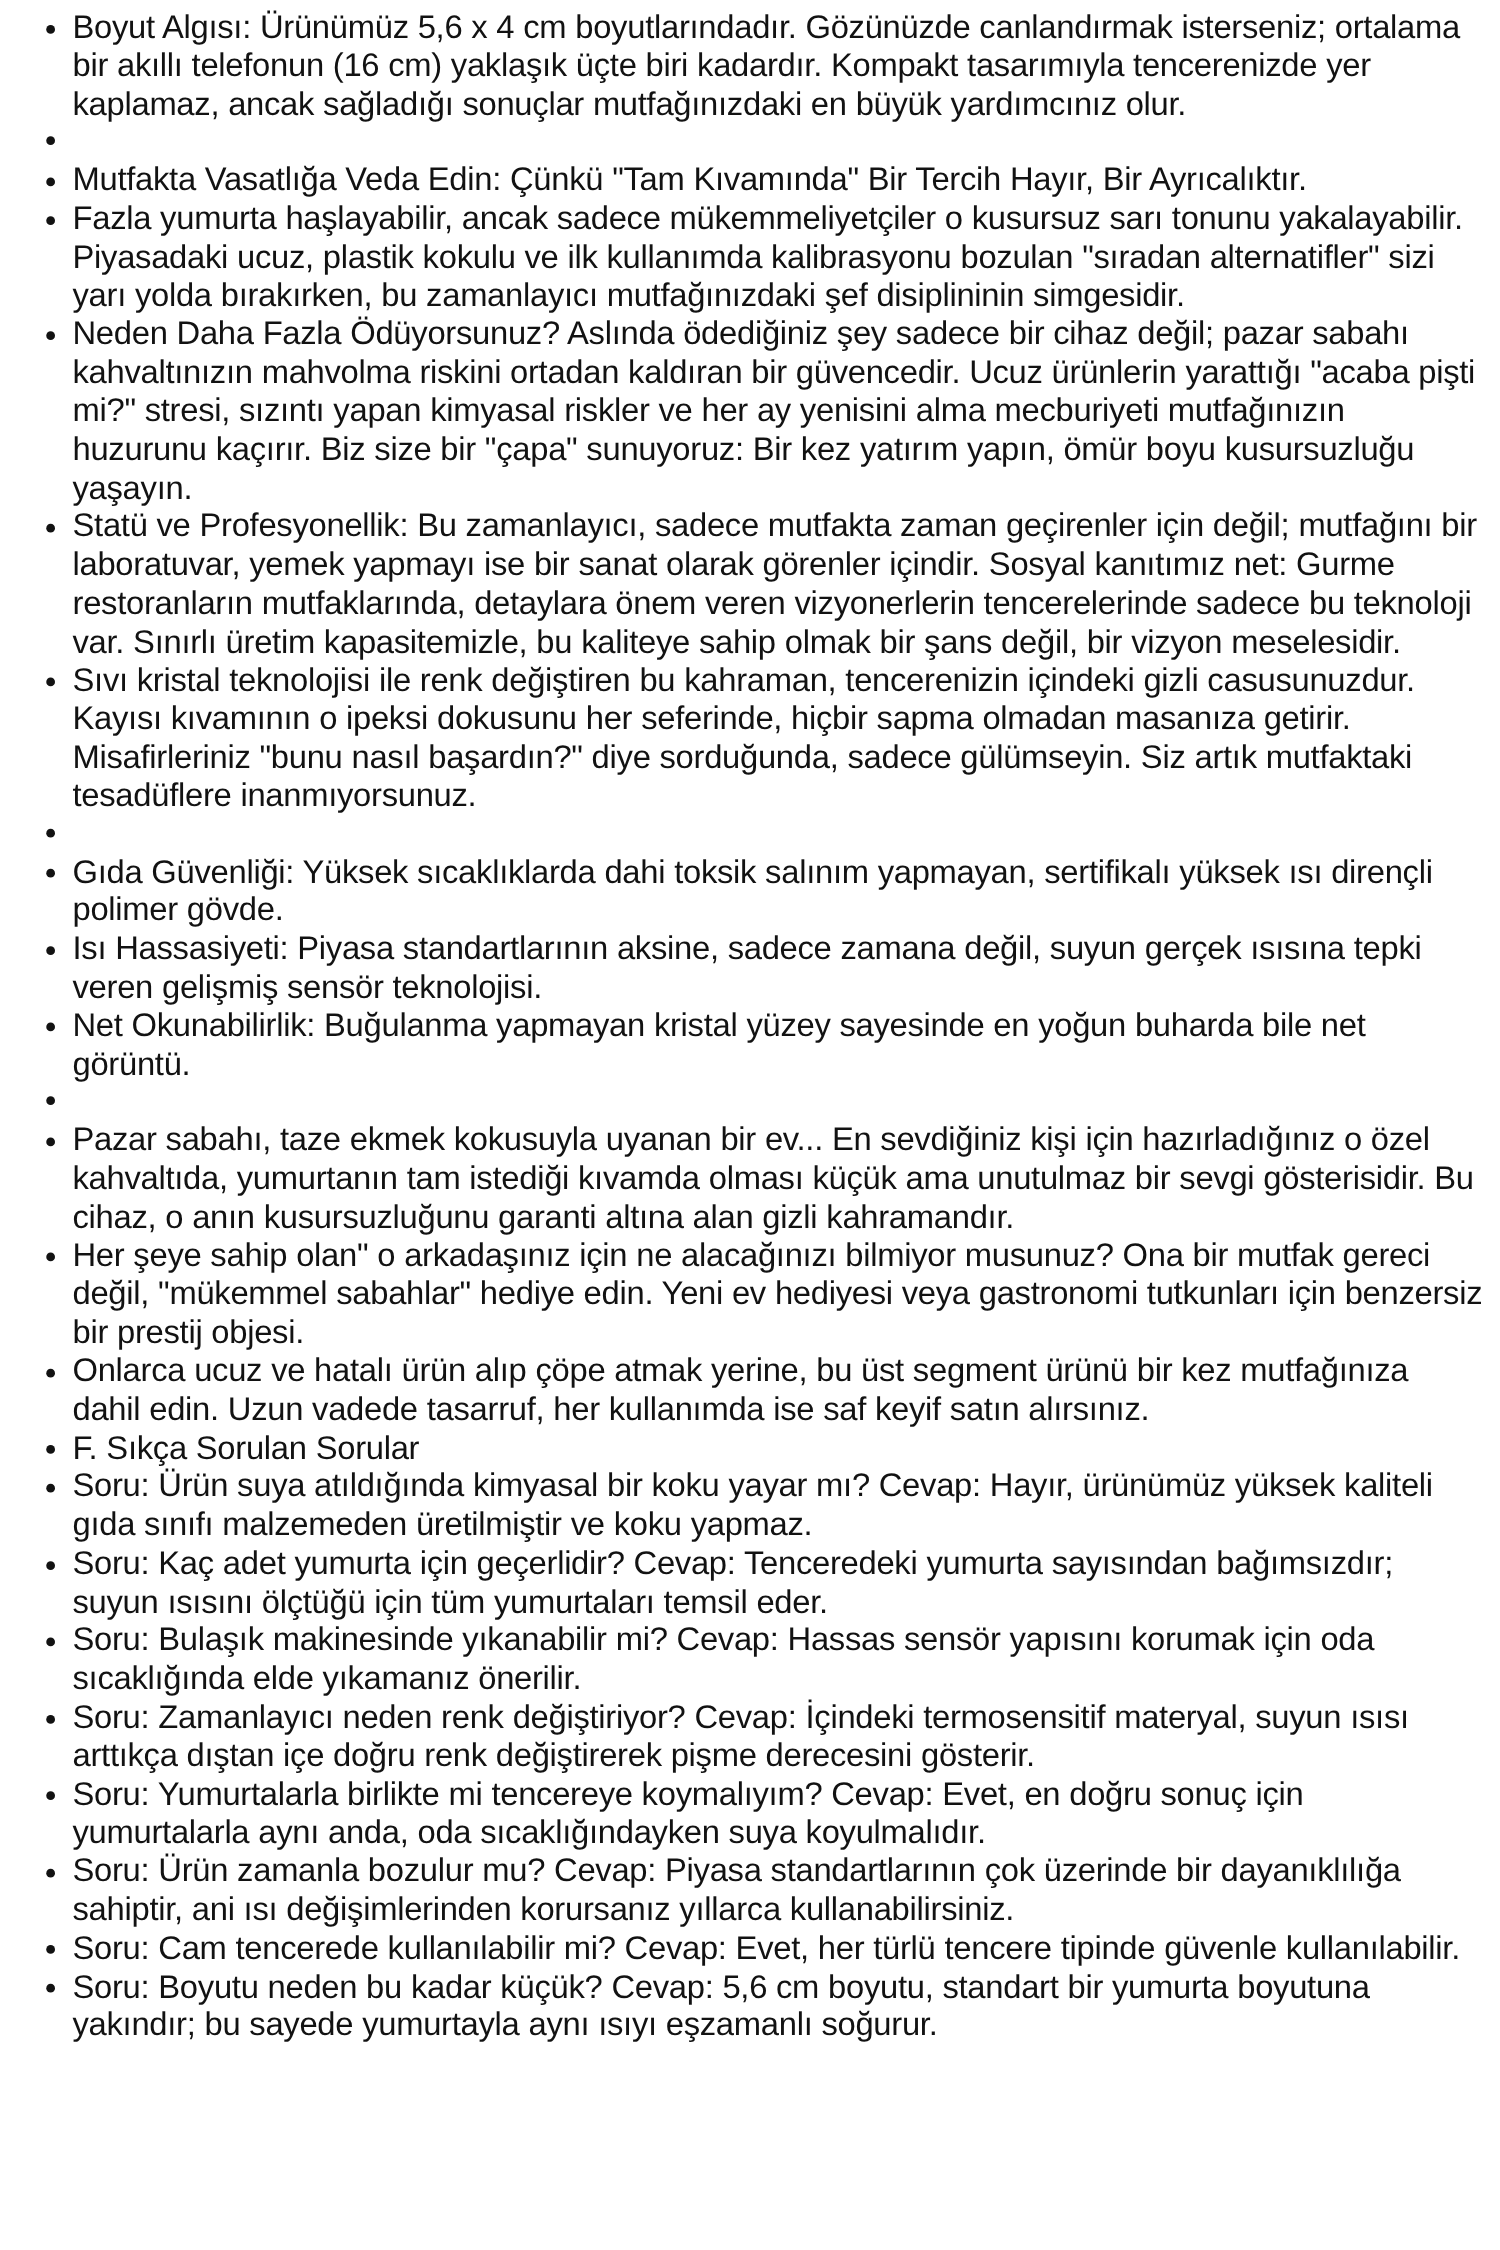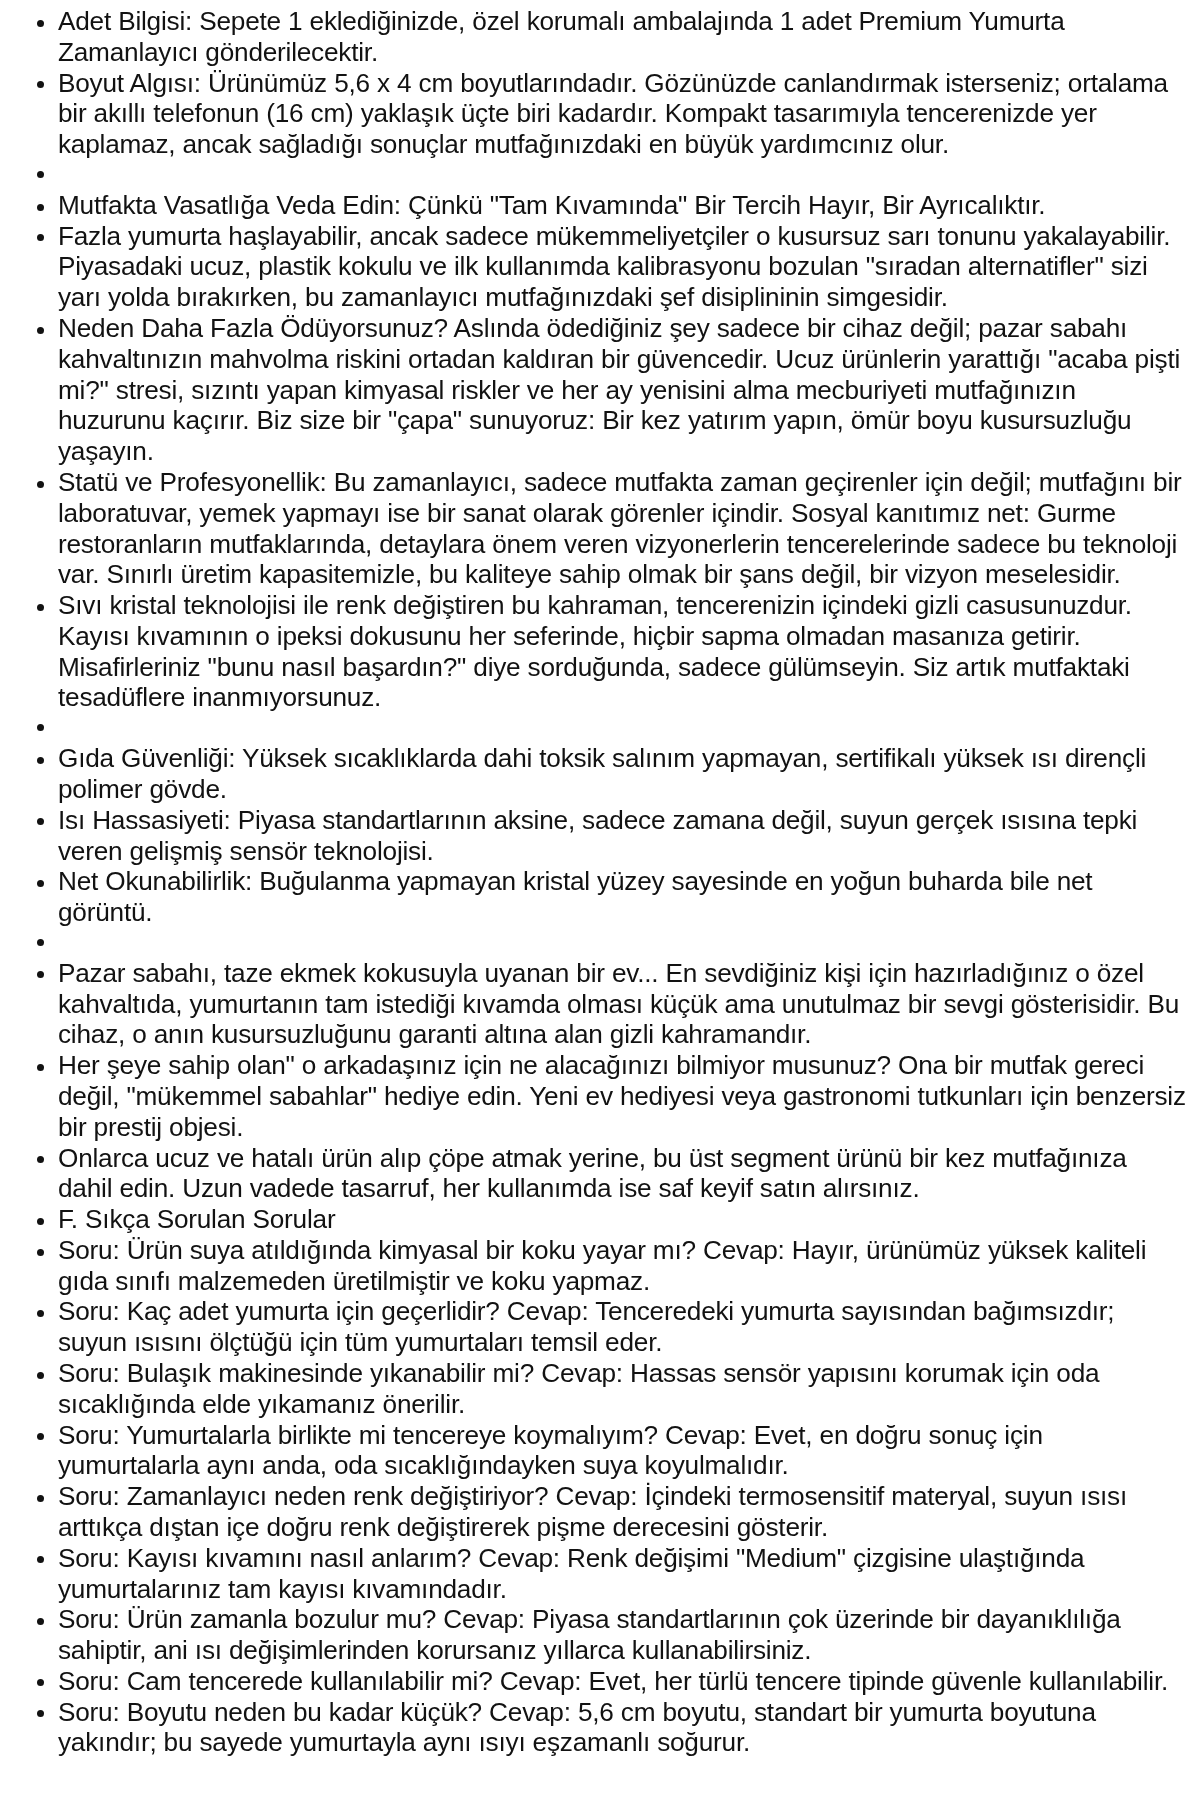--- a/index.html
+++ b/index.html
@@ -62,40 +62,38 @@
   }
   .bullet-item.empty::before {
     top: 11px;
   }
 </style>
 </head>
 <body>
 
 <div class="page">
   <ul class="bullet-list" id="content-root">
-      <li class="bullet-item">Adet Bilgisi: Sepete 1 eklediğinizde, özel korumalı ambalajında 1 adet Premium Yumurta Zamanlayıcı gönderilecektir.</li>
       <li class="bullet-item">Boyut Algısı: Ürünümüz 5,6 x 4 cm boyutlarındadır. Gözünüzde canlandırmak isterseniz; ortalama bir akıllı telefonun (16 cm) yaklaşık üçte biri kadardır. Kompakt tasarımıyla tencerenizde yer kaplamaz, ancak sağladığı sonuçlar mutfağınızdaki en büyük yardımcınız olur.</li>
       <li class="bullet-item empty"></li>
       <li class="bullet-item">Mutfakta Vasatlığa Veda Edin: Çünkü "Tam Kıvamında" Bir Tercih Hayır, Bir Ayrıcalıktır.</li>
       <li class="bullet-item">Fazla yumurta haşlayabilir, ancak sadece mükemmeliyetçiler o kusursuz sarı tonunu yakalayabilir. Piyasadaki ucuz, plastik kokulu ve ilk kullanımda kalibrasyonu bozulan "sıradan alternatifler" sizi yarı yolda bırakırken, bu zamanlayıcı mutfağınızdaki şef disiplininin simgesidir.</li>
       <li class="bullet-item">Neden Daha Fazla Ödüyorsunuz? Aslında ödediğiniz şey sadece bir cihaz değil; pazar sabahı kahvaltınızın mahvolma riskini ortadan kaldıran bir güvencedir. Ucuz ürünlerin yarattığı "acaba pişti mi?" stresi, sızıntı yapan kimyasal riskler ve her ay yenisini alma mecburiyeti mutfağınızın huzurunu kaçırır. Biz size bir "çapa" sunuyoruz: Bir kez yatırım yapın, ömür boyu kusursuzluğu yaşayın.</li>
       <li class="bullet-item">Statü ve Profesyonellik: Bu zamanlayıcı, sadece mutfakta zaman geçirenler için değil; mutfağını bir laboratuvar, yemek yapmayı ise bir sanat olarak görenler içindir. Sosyal kanıtımız net: Gurme restoranların mutfaklarında, detaylara önem veren vizyonerlerin tencerelerinde sadece bu teknoloji var. Sınırlı üretim kapasitemizle, bu kaliteye sahip olmak bir şans değil, bir vizyon meselesidir.</li>
       <li class="bullet-item">Sıvı kristal teknolojisi ile renk değiştiren bu kahraman, tencerenizin içindeki gizli casusunuzdur. Kayısı kıvamının o ipeksi dokusunu her seferinde, hiçbir sapma olmadan masanıza getirir. Misafirleriniz "bunu nasıl başardın?" diye sorduğunda, sadece gülümseyin. Siz artık mutfaktaki tesadüflere inanmıyorsunuz.</li>
       <li class="bullet-item empty"></li>
       <li class="bullet-item">Gıda Güvenliği: Yüksek sıcaklıklarda dahi toksik salınım yapmayan, sertifikalı yüksek ısı dirençli polimer gövde.</li>
       <li class="bullet-item">Isı Hassasiyeti: Piyasa standartlarının aksine, sadece zamana değil, suyun gerçek ısısına tepki veren gelişmiş sensör teknolojisi.</li>
       <li class="bullet-item">Net Okunabilirlik: Buğulanma yapmayan kristal yüzey sayesinde en yoğun buharda bile net görüntü.</li>
       <li class="bullet-item empty"></li>
       <li class="bullet-item">Pazar sabahı, taze ekmek kokusuyla uyanan bir ev... En sevdiğiniz kişi için hazırladığınız o özel kahvaltıda, yumurtanın tam istediği kıvamda olması küçük ama unutulmaz bir sevgi gösterisidir. Bu cihaz, o anın kusursuzluğunu garanti altına alan gizli kahramandır.</li>
       <li class="bullet-item">Her şeye sahip olan" o arkadaşınız için ne alacağınızı bilmiyor musunuz? Ona bir mutfak gereci değil, "mükemmel sabahlar" hediye edin. Yeni ev hediyesi veya gastronomi tutkunları için benzersiz bir prestij objesi.</li>
       <li class="bullet-item"> Onlarca ucuz ve hatalı ürün alıp çöpe atmak yerine, bu üst segment ürünü bir kez mutfağınıza dahil edin. Uzun vadede tasarruf, her kullanımda ise saf keyif satın alırsınız.</li>
       <li class="bullet-item">F. Sıkça Sorulan Sorular</li>
       <li class="bullet-item">Soru: Ürün suya atıldığında kimyasal bir koku yayar mı? Cevap: Hayır, ürünümüz yüksek kaliteli gıda sınıfı malzemeden üretilmiştir ve koku yapmaz.</li>
       <li class="bullet-item">Soru: Kaç adet yumurta için geçerlidir? Cevap: Tenceredeki yumurta sayısından bağımsızdır; suyun ısısını ölçtüğü için tüm yumurtaları temsil eder.</li>
       <li class="bullet-item">Soru: Bulaşık makinesinde yıkanabilir mi? Cevap: Hassas sensör yapısını korumak için oda sıcaklığında elde yıkamanız önerilir.</li>
+      <li class="bullet-item">Soru: Zamanlayıcı neden renk değiştiriyor? Cevap: İçindeki termosensitif materyal, suyun ısısı arttıkça dıştan içe doğru renk değiştirerek pişme derecesini gösterir.</li>
       <li class="bullet-item">Soru: Yumurtalarla birlikte mi tencereye koymalıyım? Cevap: Evet, en doğru sonuç için yumurtalarla aynı anda, oda sıcaklığındayken suya koyulmalıdır.</li>
-      <li class="bullet-item">Soru: Zamanlayıcı neden renk değiştiriyor? Cevap: İçindeki termosensitif materyal, suyun ısısı arttıkça dıştan içe doğru renk değiştirerek pişme derecesini gösterir.</li>
-      <li class="bullet-item">Soru: Kayısı kıvamını nasıl anlarım? Cevap: Renk değişimi "Medium" çizgisine ulaştığında yumurtalarınız tam kayısı kıvamındadır.</li>
       <li class="bullet-item">Soru: Ürün zamanla bozulur mu? Cevap: Piyasa standartlarının çok üzerinde bir dayanıklılığa sahiptir, ani ısı değişimlerinden korursanız yıllarca kullanabilirsiniz.</li>
       <li class="bullet-item">Soru: Cam tencerede kullanılabilir mi? Cevap: Evet, her türlü tencere tipinde güvenle kullanılabilir.</li>
       <li class="bullet-item">Soru: Boyutu neden bu kadar küçük? Cevap: 5,6 cm boyutu, standart bir yumurta boyutuna yakındır; bu sayede yumurtayla aynı ısıyı eşzamanlı soğurur.</li>
     </ul>
 </div>
 
 </body></html>

